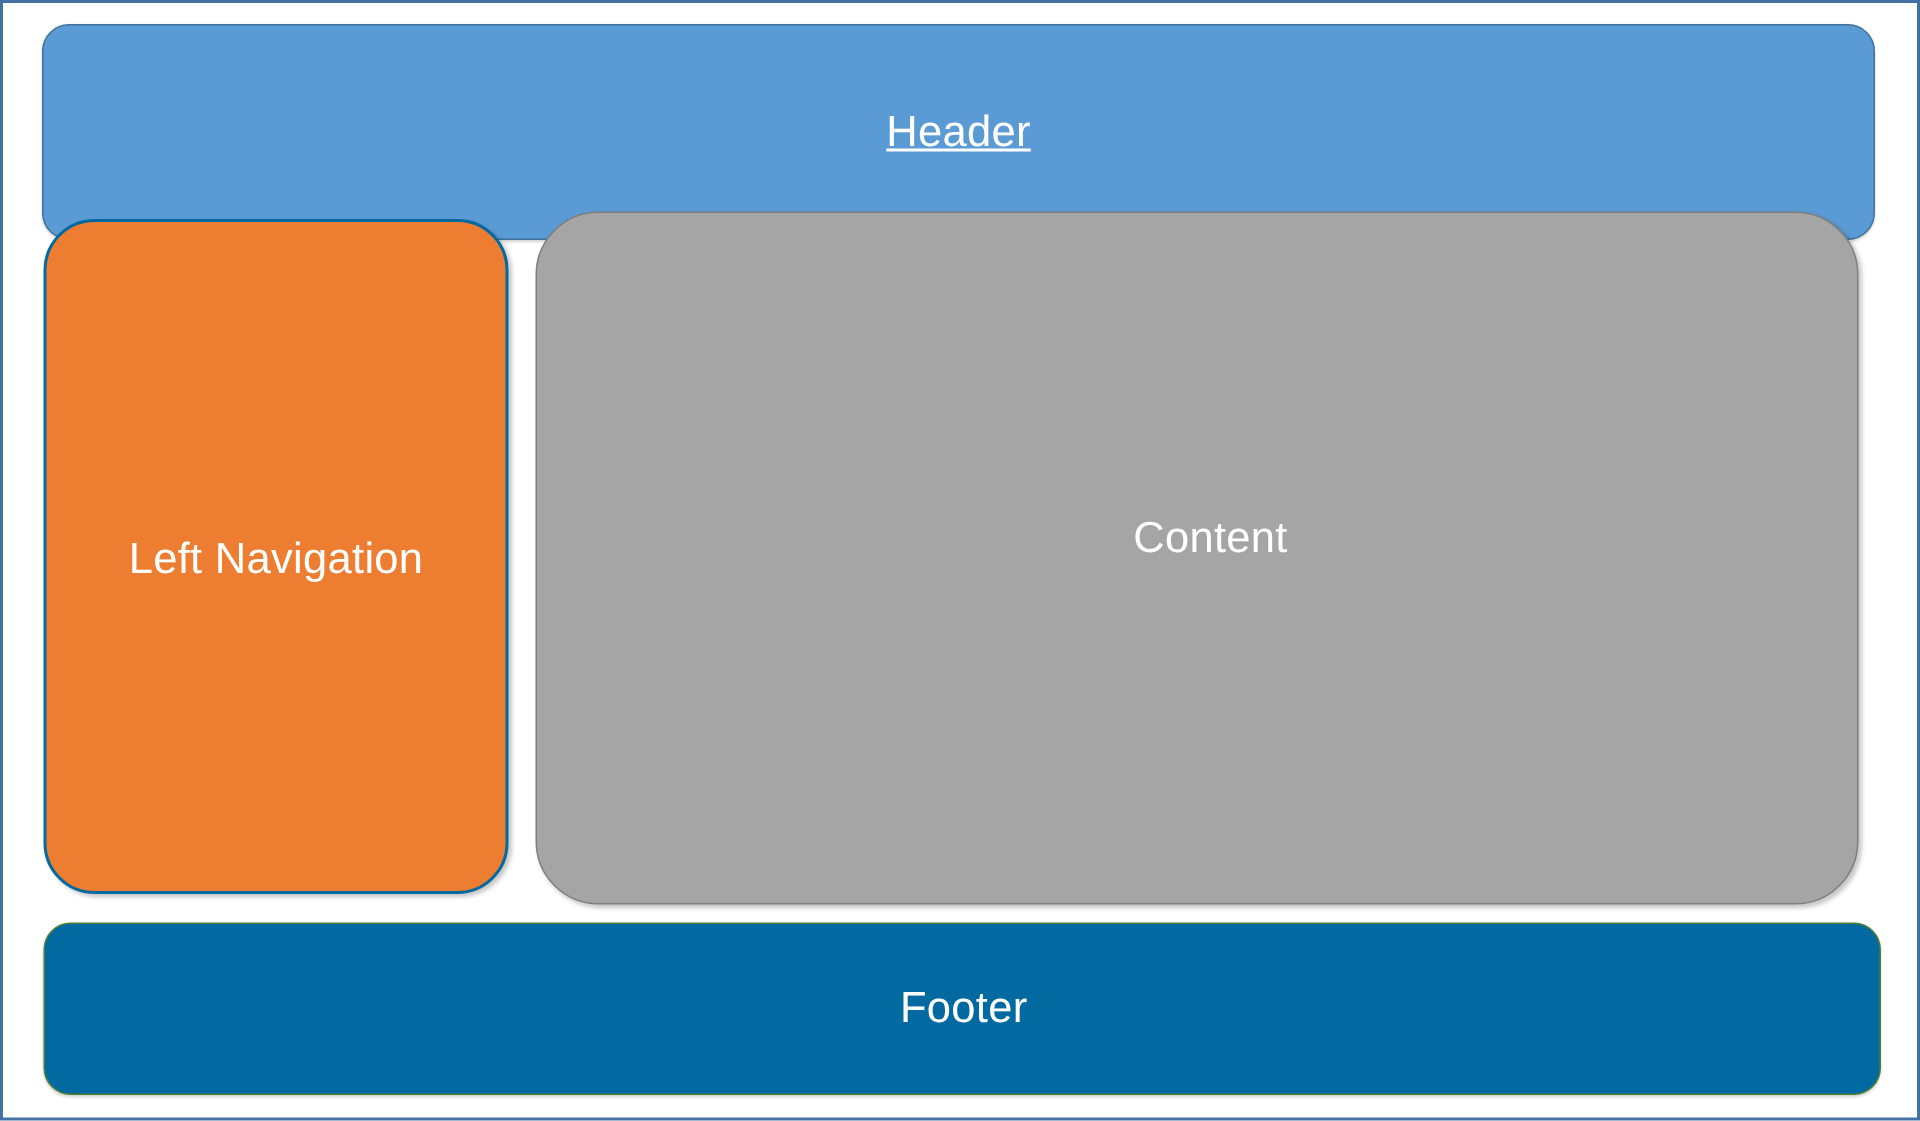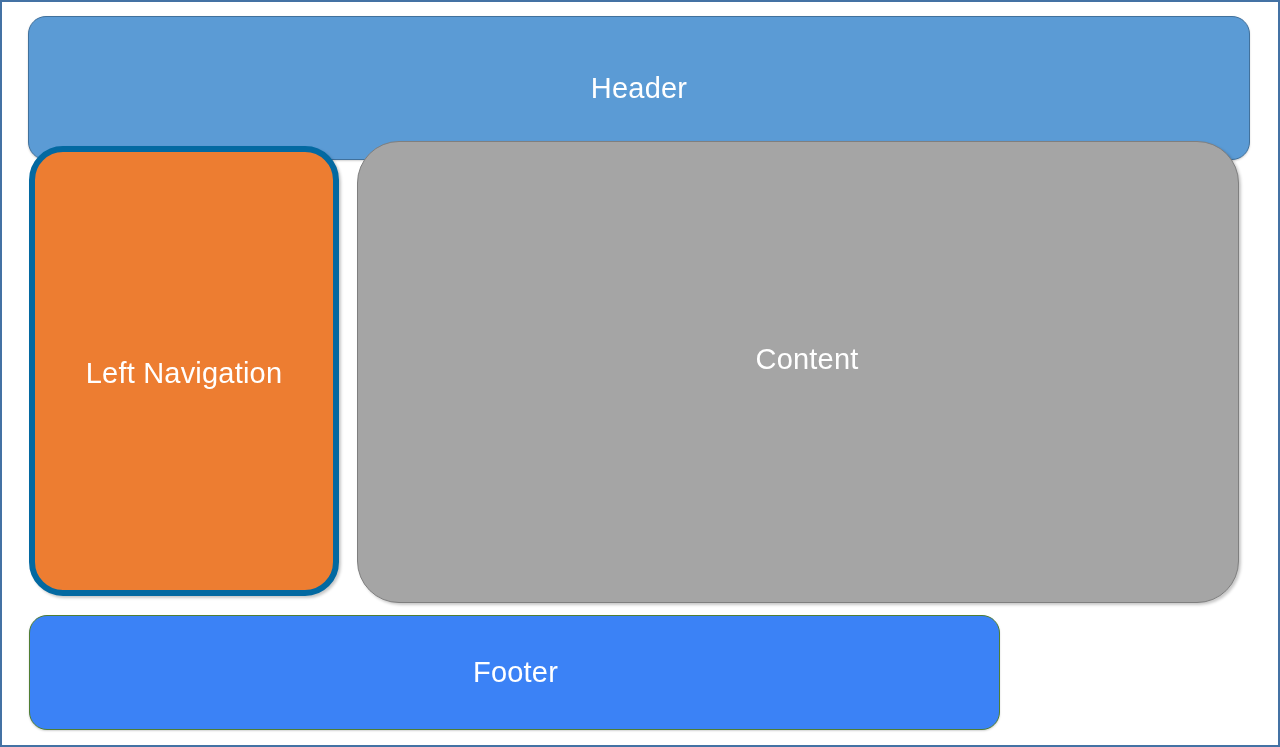--- a/index.html
+++ b/index.html
@@ -47,30 +47,31 @@
   
   #shape-header {
     left: 26px;
     top: 14px;
     width: 1222px;
     height: 144px;
     background: #5B9BD5;
     border: 1px solid #41719C;
     border-radius: 18px;
     box-shadow: 0 1px 2px rgba(0,0,0,0.18);
+    text-decoration: underline;
   }
 
   
   #shape-left-nav {
     left: 27px;
     top: 144px;
     width: 310px;
     height: 450px;
     background: #ED7D31;
-    border: 6px solid #0369a1;
+    border: 2px solid #0369a1;
     border-radius: 34px;
     box-shadow: 2px 2px 3px rgba(0,0,0,0.22);
   }
   #shape-left-nav .shape-label {
     position: relative;
     top: 2px;
   }
 
   
   #shape-content {
@@ -87,23 +88,23 @@
   #shape-content .shape-label {
     position: relative;
     top: -13px;
     left: 9px;
   }
 
   
   #shape-footer {
     left: 27px;
     top: 613px;
-    width: 971px;
+    width: 1225px;
     height: 115px;
-    background: #3b82f6;
+    background: #0369a1;
     border: 1px solid #507E32;
     border-radius: 18px;
     box-shadow: 0 1px 2px rgba(0,0,0,0.18);
   }
   #shape-footer .shape-label {
     position: relative;
     left: 1px;
   }
 </style>
 </head>

